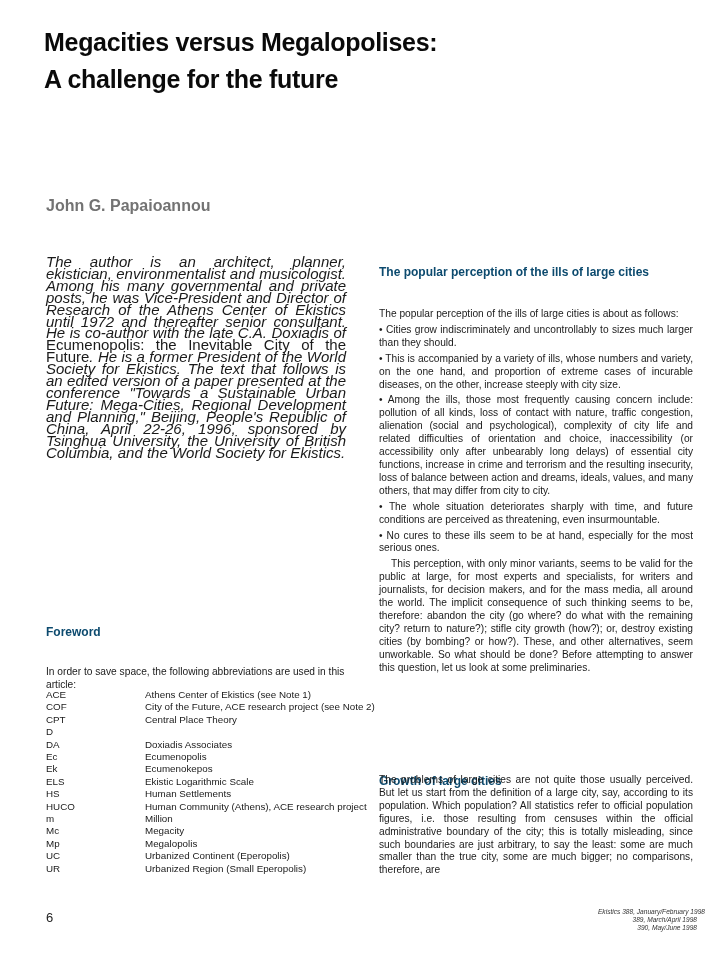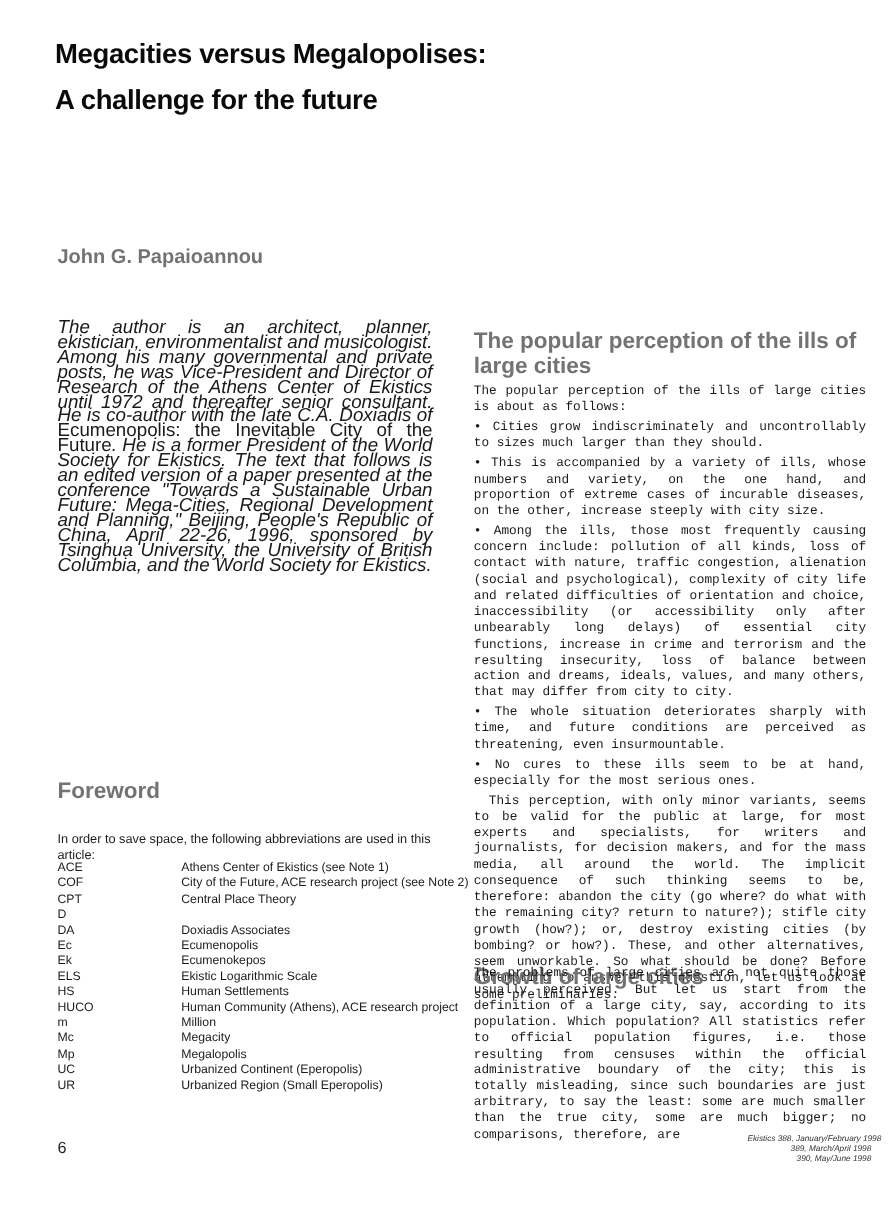--- a/index.html
+++ b/index.html
@@ -3,57 +3,56 @@
 <meta charset="utf-8">
 <style>
   html, body { margin: 0; padding: 0; }
   body {
     width: 715px; height: 969px; background: #ffffff; color: #141414;
     position: relative; overflow: hidden;
     font-family: "Liberation Sans", sans-serif;
   }
   .title {
     position: absolute; left: 44px; top: 24px; width: 620px;
-    font-size: 22px; font-weight: bold; line-height: 37px; letter-spacing: -0.3px;
+    font-size: 25px; font-weight: bold; line-height: 37px; letter-spacing: -0.3px;
     color: #0a0a0a;
   }
   .title div { white-space: nowrap; }
   .author {
     position: absolute; left: 46px; top: 197px;
     font-size: 16px; font-weight: bold; color: #737373;
   }
   .bio {
     position: absolute; left: 46px; top: 256px; width: 300px;
     font-size: 15px; line-height: 11.9px; font-style: italic; text-align: justify;
     color: #1a1a1a;
   }
   .bio .upright { font-style: normal; }
   .h2 {
-    font-size: 18px; font-weight: bold; line-height: 20px; color: #737373;
+    font-size: 12px; font-weight: bold; line-height: 20px; color: #0c4a6e;
   }
   .foreword-title { position: absolute; left: 46px; top: 622px; }
   .foreword-intro {
     position: absolute; left: 46px; top: 653px; width: 302px;
     font-size: 10.2px; line-height: 13px; color: #1a1a1a; margin-top: 12px;
   }
   .abbr-list {
     position: absolute; left: 46px; top: 689px; width: 310px;
     font-size: 9.8px; line-height: 12.4px; color: #1a1a1a;
   }
   .abbr-row { display: flex; gap: 46px; }
   .abbr-code { width: 53px; flex: none; }
   .abbr-def { flex: 1; white-space: nowrap; }
 
   .right { position: absolute; left: 379px; width: 326px; }
   .sec1-title { top: 262px; }
   .sec1-body { top: 308px; }
   .para {
     font-size: 10.2px; line-height: 12.9px; text-align: justify; color: #1a1a1a;
     margin: 0 12px 3px 0;
-    font-family: Liberation Mono, monospace;
   }
   .para.indent { text-indent: 12px; margin-top: 0; }
   .sec2-title { top: 760px; margin-top: 11px; }
   .sec2-body { top: 774px; }
 
   .page-num {
     position: absolute; left: 46px; top: 910px; font-size: 13px; color: #222;
   }
   .footer-cite {
     position: absolute; right: 10px; top: 908px; width: 200px;

